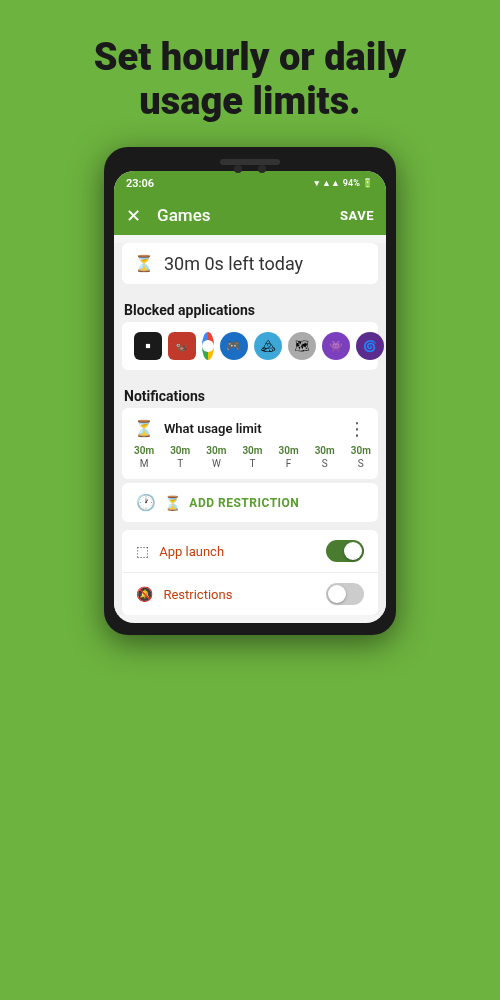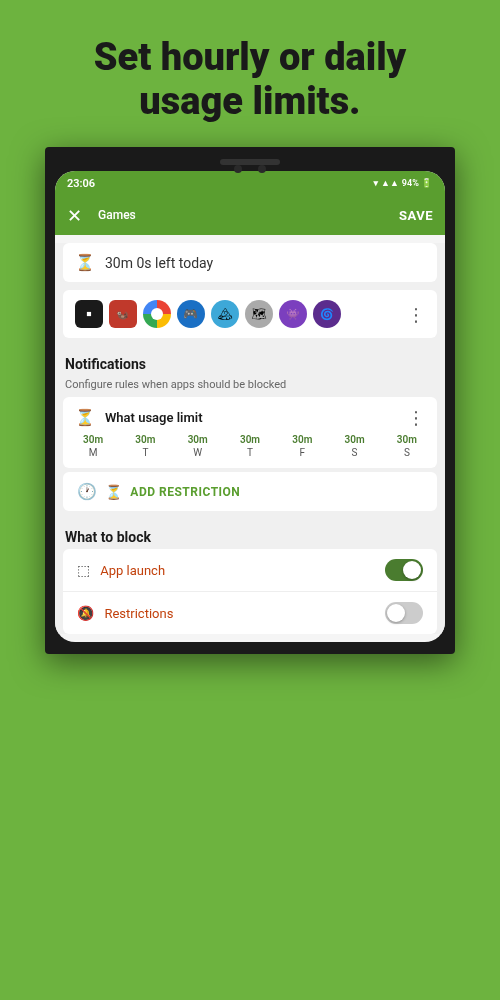--- a/index.html
+++ b/index.html
@@ -22,23 +22,23 @@
       color: #1a1a1a;
     }
 
     .phone-wrapper {
       display: flex;
       justify-content: center;
       align-items: flex-start;
     }
 
     .phone {
-      width: 410px;
+      width: 292px;
       background: #1a1a1a;
-      border-radius: 4px;
+      border-radius: 24px;
       padding: 12px 10px;
       box-shadow: 0 8px 32px rgba(0,0,0,0.5);
       position: relative;
     }
 
     .phone-notch-bar {
       display: flex;
       justify-content: center;
       align-items: center;
       margin-bottom: 6px;
@@ -115,21 +115,21 @@
     .app-bar-close {
       color: white;
       font-size: 18px;
       font-weight: 300;
       cursor: pointer;
       margin-right: 16px;
     }
 
     .app-bar-title {
       color: white;
-      font-size: 12px;
+      font-size: 17px;
       font-weight: 500;
       flex: 1;
     }
 
     .app-bar-save {
       color: white;
       font-size: 13px;
       font-weight: 700;
       letter-spacing: 0.5px;
       cursor: pointer;
@@ -147,21 +147,21 @@
       background: white;
       margin: 8px 8px;
       border-radius: 6px;
       display: flex;
       align-items: center;
       padding: 10px 12px;
       gap: 10px;
     }
 
     .timer-text {
-      font-size: 14px;
+      font-size: 18px;
       color: #333;
     }
 
     
     .section-header {
       padding: 10px 10px 4px;
       font-size: 14px;
       font-weight: 700;
       color: #1a1a1a;
     }
@@ -414,20 +414,21 @@
         <span class="app-bar-save">SAVE</span>
       </div>
 
       <div class="screen-content">
 
         <div class="timer-row">
           <span class="hourglass-icon">⏳</span>
           <span class="timer-text">30m 0s left today</span>
         </div>
 
+        <div class="section-header">Blocked applications</div>
 
         <div class="apps-card">
 
           <div class="app-icon app-icon-black">
             <span style="color:white;font-size:10px;">⏹</span>
           </div>
           <div class="app-icon app-icon-red">
             <span style="font-size:10px;">🦦</span>
           </div>
           <div class="chrome-circle"></div>
@@ -443,21 +444,20 @@
           <div class="app-icon" style="background:#7b3fbe;border-radius:50%;">
             <span style="font-size:11px;">👾</span>
           </div>
           <div class="app-icon" style="background:#5b2c8d;border-radius:50%;">
             <span style="font-size:11px;">🌀</span>
           </div>
           <span class="apps-more">⋮</span>
         </div>
 
         <div class="section-header">Notifications</div>
-        <div class="section-sub">Configure rules when apps should be blocked</div>
 
         <div class="restriction-card">
           <div class="restriction-header">
             <div class="restriction-left">
               <span class="hourglass-icon">⏳</span>
               <span class="restriction-title">What usage limit</span>
             </div>
             <span class="restriction-more">⋮</span>
           </div>
 
@@ -492,21 +492,20 @@
             </div>
           </div>
         </div>
 
         <div class="add-restriction-row">
           <span class="green-clock">🕐</span>
           <span class="green-hourglass">⏳</span>
           <span class="add-restriction-text">ADD RESTRICTION</span>
         </div>
 
-        <div class="section-header">What to block</div>
 
         <div class="block-row" style="border-radius:6px 6px 0 0; margin: 0 8px 0;">
           <span class="block-icon" style="font-size:14px; color:#444;">⬚</span>
           <span class="block-label">App launch</span>
           <div class="toggle toggle-on">
             <div class="toggle-thumb"></div>
           </div>
         </div>
 
         <div class="block-row block-row-last" style="border-radius:0 0 6px 6px; margin: 0 8px 8px;">

